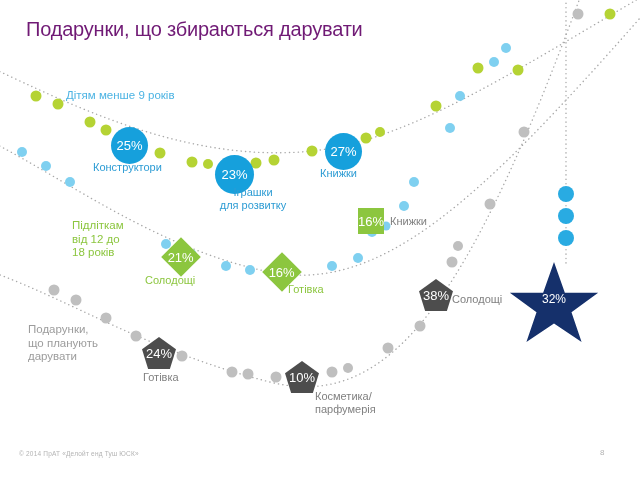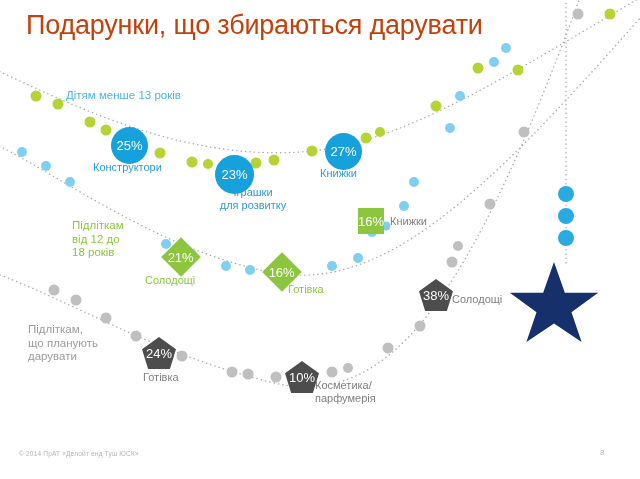--- a/index.html
+++ b/index.html
@@ -22,23 +22,23 @@
     left: 0;
     top: 0;
     width: 640px;
     height: 479px;
   }
 
   
   .slide-title {
     position: absolute;
     left: 26px;
-    top: 10px;
-    font-size: 27px;
-    color: #c2410c;
+    top: 18px;
+    font-size: 20px;
+    color: #701a75;
     letter-spacing: -0.2px;
     white-space: nowrap;
   }
 
   
   .series-caption {
     position: absolute;
     font-size: 11.5px;
     line-height: 13.5px;
     white-space: pre-line;
@@ -216,25 +216,25 @@
 
     <g fill="#29ABE2">
       <circle cx="566" cy="194" r="8"></circle>
       <circle cx="566" cy="216" r="8"></circle>
       <circle cx="566" cy="238" r="8"></circle>
     </g>
   </svg>
 
   <div class="slide-title">Подарунки, що збираються дарувати</div>
 
-  <div class="series-caption kids">Дітям менше 13 років</div>
+  <div class="series-caption kids">Дітям менше 9 років</div>
   <div class="series-caption teens">Підліткам
 від 12 до
 18 років</div>
-  <div class="series-caption plan">Підліткам,
+  <div class="series-caption plan">Подарунки,
 що планують
 дарувати</div>
 
   <div class="node circle" style="left:111px; top:127px; width:37px; height:37px;">
     <span class="val">25%</span>
   </div>
   <div class="node-label blue" style="left:93px; top:161px;">Конструктори</div>
 
   <div class="node circle" style="left:215px; top:155px; width:39px; height:39px;">
     <span class="val">23%</span>
@@ -263,28 +263,29 @@
   <div class="node-label gray" style="left:390px; top:215px;">Книжки</div>
 
   <div class="node pentagon" style="left:142px; top:337px; width:34px; height:32px;">
     <span class="val">24%</span>
   </div>
   <div class="node-label gray" style="left:143px; top:371px;">Готівка</div>
 
   <div class="node pentagon" style="left:285px; top:361px; width:34px; height:32px;">
     <span class="val">10%</span>
   </div>
-  <div class="node-label gray" style="left:315px; top:379px;">Косметика/
+  <div class="node-label gray" style="left:315px; top:390px;">Косметика/
 парфумерія</div>
 
   <div class="node pentagon" style="left:419px; top:279px; width:34px; height:32px;">
     <span class="val">38%</span>
   </div>
   <div class="node-label gray" style="left:452px; top:293px;">Солодощі</div>
 
   <div class="star-wrap">
     <div class="star-shape"></div>
+    <div class="star-value">32%</div>
   </div>
 
   <div class="footer-copyright">© 2014 ПрАТ «Делойт енд Туш ЮСК»</div>
   <div class="footer-pagenum">8</div>
 
 </div>
 
 </body></html>

